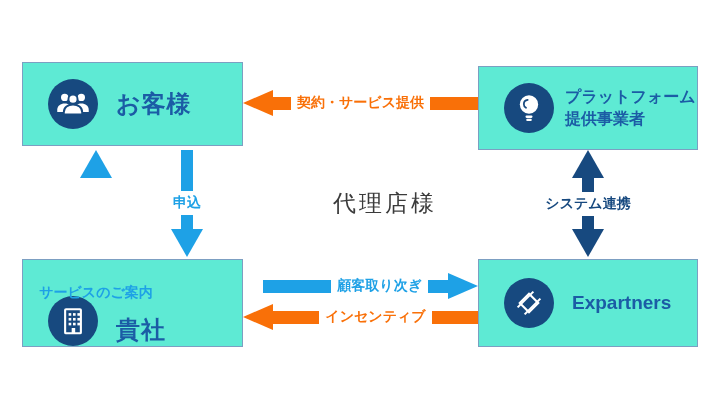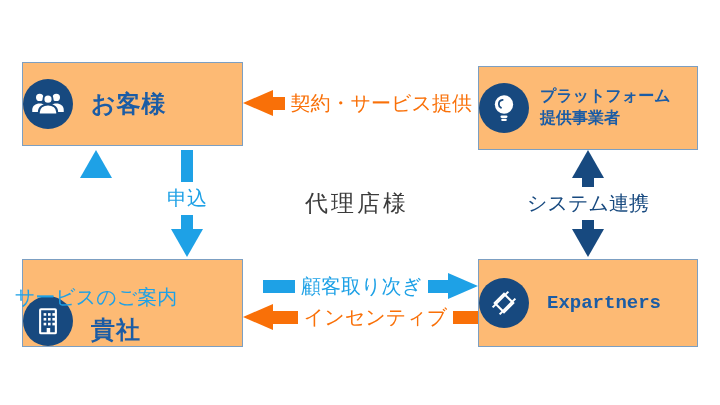--- a/index.html
+++ b/index.html
@@ -18,26 +18,26 @@
   }
   .canvas{
     position:relative;
     width:720px;height:405px;
     background:var(--background);
     overflow:hidden;
   }
   
   .box{
     position:absolute;
-    background:#fdba74;
+    background:#5eead4;
     border:1px solid var(--box-border);
     display:flex;
     align-items:center;
+    padding-left:25px;
     gap:18px;
-    font-family:Liberation Mono, monospace;
   }
   #box-customer{left:22px;top:62px;width:221px;height:84px;}
   #box-platform{left:478px;top:66px;width:220px;height:84px;gap:11px;}
   #box-company{left:22px;top:259px;width:221px;height:88px;align-items:flex-end;}
   #box-expartners{left:478px;top:259px;width:220px;height:88px;}
   .icon-circle{
     flex:0 0 auto;
     width:50px;height:50px;
     border-radius:50%;
     background:var(--navy);
@@ -64,21 +64,21 @@
   #arrow-referral{top:273px;color:var(--blue);padding-left:20px;}
   #arrow-incentive{top:304px;color:var(--orange);}
   .hshaft{height:13px;background:currentColor;}
   .grow{flex:1 1 auto;}
   .w18{width:18px;}
   .w20{width:20px;}
   .tri{width:0;height:0;flex:0 0 auto;}
   .tri-left{border-top:13px solid transparent;border-bottom:13px solid transparent;border-right:30px solid currentColor;}
   .tri-right{border-top:13px solid transparent;border-bottom:13px solid transparent;border-left:30px solid currentColor;}
   .arrow-label{
-    font-size:20px;font-weight:normal;
+    font-size:14px;font-weight:bold;
     padding:0 6px;white-space:nowrap;
     color:currentColor;
   }
   
   .v-arrow{
     position:absolute;
     top:150px;height:107px;
     display:flex;flex-direction:column;align-items:center;
   }
   #arrow-guidance{left:31px;width:130px;color:var(--blue);gap:46px;}
@@ -87,21 +87,21 @@
   .vshaft{width:12px;background:currentColor;}
   .h14{height:14px;flex:0 0 auto;}
   .vspacer{height:11px;flex:0 0 auto;}
   .tri-up{border-left:16px solid transparent;border-right:16px solid transparent;border-bottom:28px solid currentColor;}
   .tri-down{border-left:16px solid transparent;border-right:16px solid transparent;border-top:28px solid currentColor;}
   .v-arrow .arrow-label{padding:0;margin:3px 0;}
   
   .center-label{
     position:absolute;
     left:277px;top:188px;width:160px;
-    text-align:center;
+    text-align:right;
     font-family:"DejaVu Serif","Liberation Serif",serif;
     font-size:23px;
     letter-spacing:3px;
     color:var(--center-text);
     white-space:nowrap;
   }
 </style>
 </head>
 <body>
 

